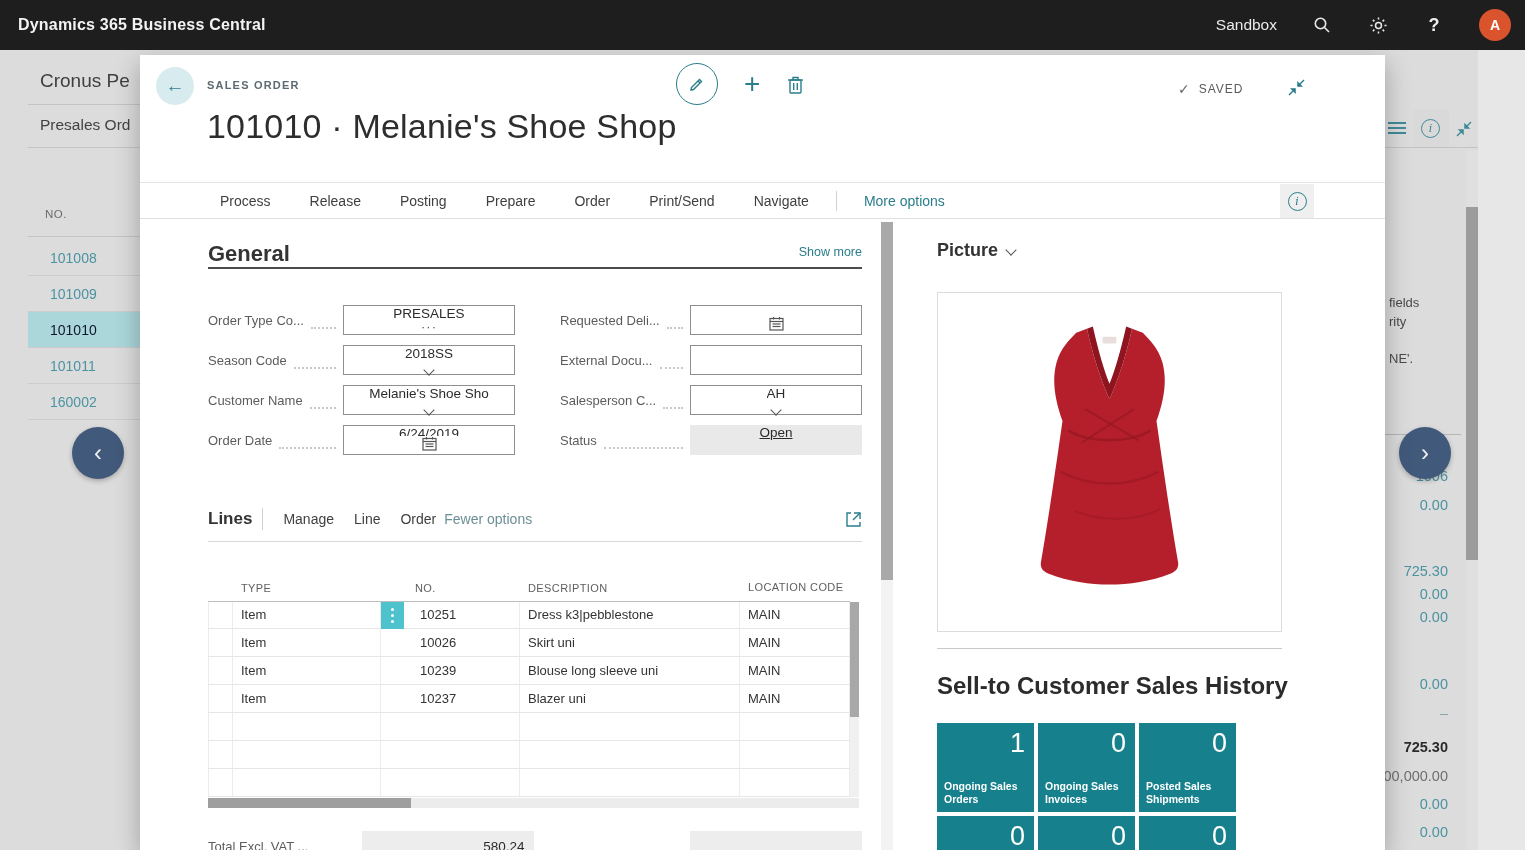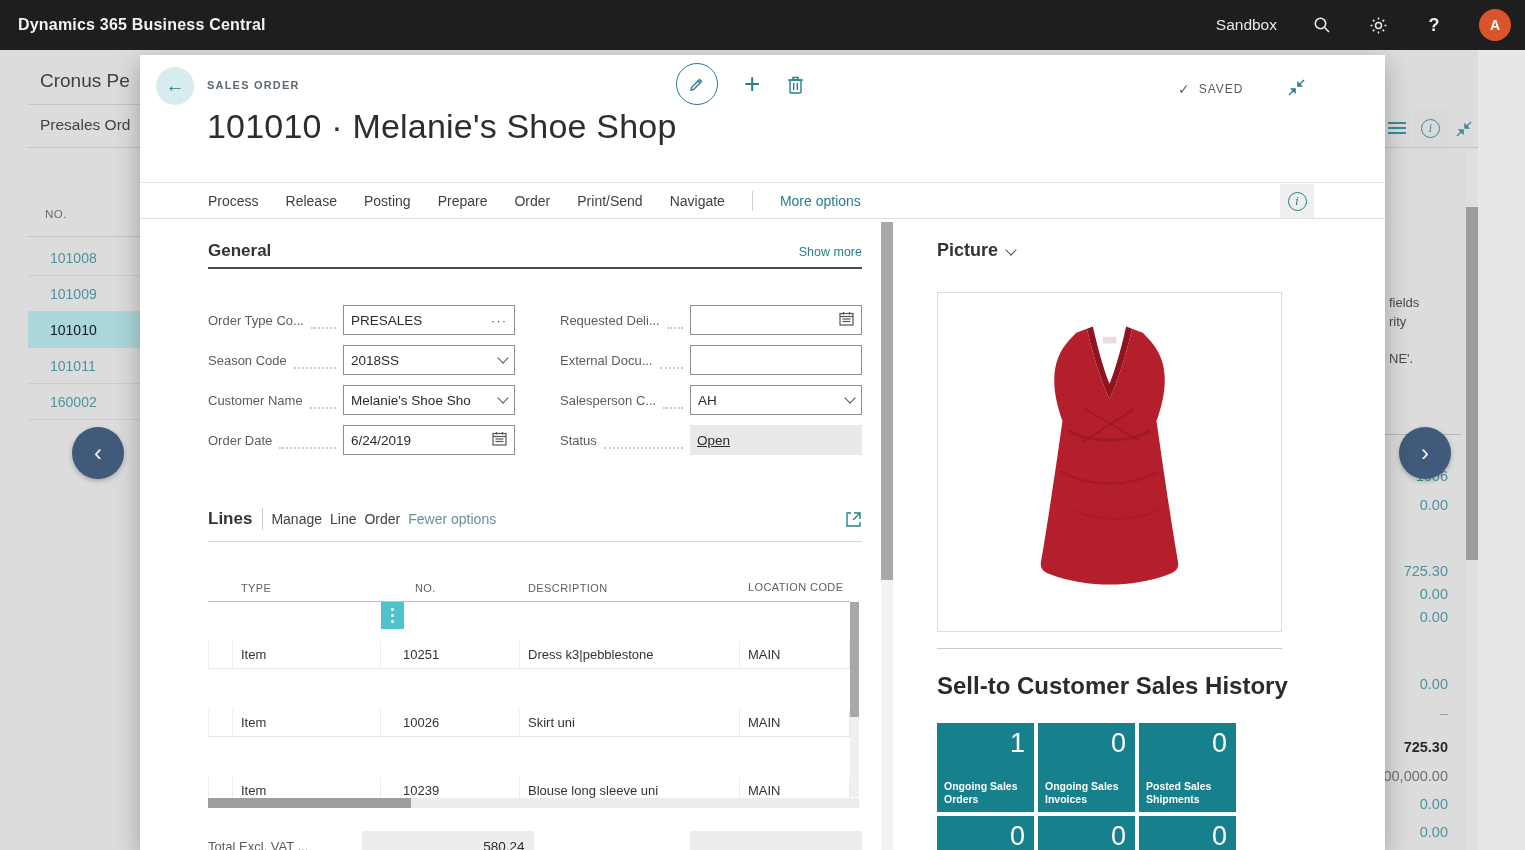--- a/index.html
+++ b/index.html
@@ -54,65 +54,65 @@
     display:flex; align-items:center; justify-content:center; cursor:pointer; }
   .plus-glyph { font-size:28px; font-weight:300; color:var(--accent); line-height:1; cursor:pointer; padding:0 6px; }
   .hdr-svg { cursor:pointer; display:flex; }
   .saved { position:absolute; left:1038px; top:26px; font-size:12px; letter-spacing:1px; color:#5a5a5a; display:flex; gap:8px; align-items:center; }
   .collapse { position:absolute; left:1148px; top:24px; cursor:pointer; }
   .page-title { position:absolute; left:67px; top:52px; font-size:34px; font-weight:300; color:#2d2d2d; letter-spacing:.2px; }
 
   .menubar { position:absolute; left:0; top:127px; width:1245px; height:37px; border-top:1px solid #e4e4e4;
     border-bottom:1px solid #e0e0e0; display:flex; align-items:center; padding-left:68px; gap:27px;
     font-size:14px; color:#3f3f3f; }
-  .menu-item { cursor:pointer; white-space:nowrap; }
+  .menu-item { cursor:pointer; white-space:nowrap;margin-left:12px; }
   .menu-sep { width:1px; height:20px; background:#d0d0d0; }
   .menu-more { color:var(--accent); cursor:pointer; }
   .menu-infobox { position:absolute; left:1140px; top:1px; width:34px; height:34px; background:#efefef;
     display:flex; align-items:center; justify-content:center; cursor:pointer; }
   .i-circle { width:19px; height:19px; border-radius:50%; border:1.5px solid var(--accent); color:var(--accent);
     font-size:11px; font-family:"DejaVu Serif",serif; font-style:italic; display:flex; align-items:center; justify-content:center; }
 
   .modal-vtrack { position:absolute; left:741px; top:167px; width:12px; height:628px; background:#f3f3f3; }
   .modal-vthumb { position:absolute; left:741px; top:167px; width:12px; height:358px; background:#a9a9a9; }
 
-  .sec-head { font-size:17px; font-weight:bold; color:#333; }
+  .sec-head { font-size:22px; font-weight:bold; color:#333; }
   .showmore { position:absolute; left:640px; top:190px; width:82px; text-align:right; font-size:12.5px; color:var(--accent); cursor:pointer; }
   .gen-underline { position:absolute; left:68px; top:212px; width:654px; height:2px; background:#4d4d4d; }
 
   .fields { position:absolute; left:68px; top:250px; width:654px; display:grid;
     grid-template-columns:307px 302px; column-gap:45px; row-gap:10px; }
   .frow { display:flex; align-items:center; height:30px; }
   .flabel { font-size:13px; color:#5c5c5c; white-space:nowrap; }
   .leader { flex:1; margin:10px 7px 0 7px; border-bottom:2px dotted #c9c9c9; height:8px; min-width:4px; }
   .finput { width:172px; height:30px; border:1px solid #8f8f8f; display:flex; align-items:center;
-    padding:0 7px; font-size:13.5px; color:#2b2b2b; background:#fff; cursor:text; }
+    padding:0 7px; font-size:13.5px; color:#2b2b2b; background:#fff; cursor:text;flex-direction:column; }
   .finput .val { flex:1; white-space:nowrap; overflow:hidden; }
   .finput.readonly { border:none; background:#e9e9e9; cursor:default;text-decoration:underline; }
   .dots3 { color:#555; font-size:13px; letter-spacing:1px; cursor:pointer; }
   .chev { width:8px; height:8px; border-right:1.5px solid #555; border-bottom:1.5px solid #555;
     transform:rotate(45deg); margin-top:-4px; cursor:pointer; flex:none; }
   .cal svg { stroke:#555; fill:none; stroke-width:1.2; }
 
   .lines-head { position:absolute; left:68px; top:447px; width:654px; height:34px; display:flex; align-items:center; gap:8px; font-size:14px; color:#3f3f3f; }
   .lines-title { font-size:17px; font-weight:bold; color:#333; margin-right:2px; }
   .vdiv { width:1px; height:22px; background:#cfcfcf; }
   .fewer { color:#6b8f96; cursor:pointer; }
   .expand-ico { margin-left:auto; cursor:pointer; display:flex; }
   .lines-underline { position:absolute; left:68px; top:486px; width:654px; height:1px; background:#d8d8d8; }
 
   .tbl { position:absolute; left:68px; top:490px; width:651px; font-size:13px; color:#333; }
   .tbl-grid { display:grid; grid-template-columns:25px 148px 139px 220px 110px; }
   .th { font-size:11px; letter-spacing:.4px; color:#5f5f5f; display:flex; align-items:flex-end; padding:0 0 7px 8px; height:56px; }
   .th.no { padding-left:34px; }
   .tbl-hline { position:absolute; left:0; top:56px; width:642px; height:1px; background:#bdbdbd; }
-  .tr { height:28px; border-bottom:1px solid #e6e6e6;margin-top:40px; }
+  .tr { height:28px; border-bottom:1px solid #e6e6e6; }
   .td { border-right:1px solid #ececec; display:flex; align-items:center; padding-left:8px; overflow:hidden; white-space:nowrap; }
   .td:first-child { border-left:1px solid #ececec; padding-left:0; }
-  .td.no { padding-left:22px; }
+  .td.no { padding-left:39px; }
   .drag-handle { position:absolute; left:173px; top:57px; width:23px; height:27px; background:#4ec3cd;
     display:flex; flex-direction:column; align-items:center; justify-content:center; gap:3px; cursor:grab; }
   .drag-handle i { width:3px; height:3px; border-radius:50%; background:#ffffff; }
   .tbl-vtrack { position:absolute; left:642px; top:57px; width:9px; height:195px; background:#f0f0f0; }
   .tbl-vthumb { position:absolute; left:642px; top:57px; width:9px; height:115px; background:#a8a8a8; }
   .tbl-htrack { position:absolute; left:0px; top:253px; width:651px; height:10px; background:#ececec; }
   .tbl-hthumb { position:absolute; left:0px; top:253px; width:203px; height:10px; background:#9e9e9e; }
 
   .totals { position:absolute; left:68px; top:776px; width:654px; display:flex; align-items:center; }
   .total-label { font-size:13px; color:#5c5c5c; white-space:nowrap; }

